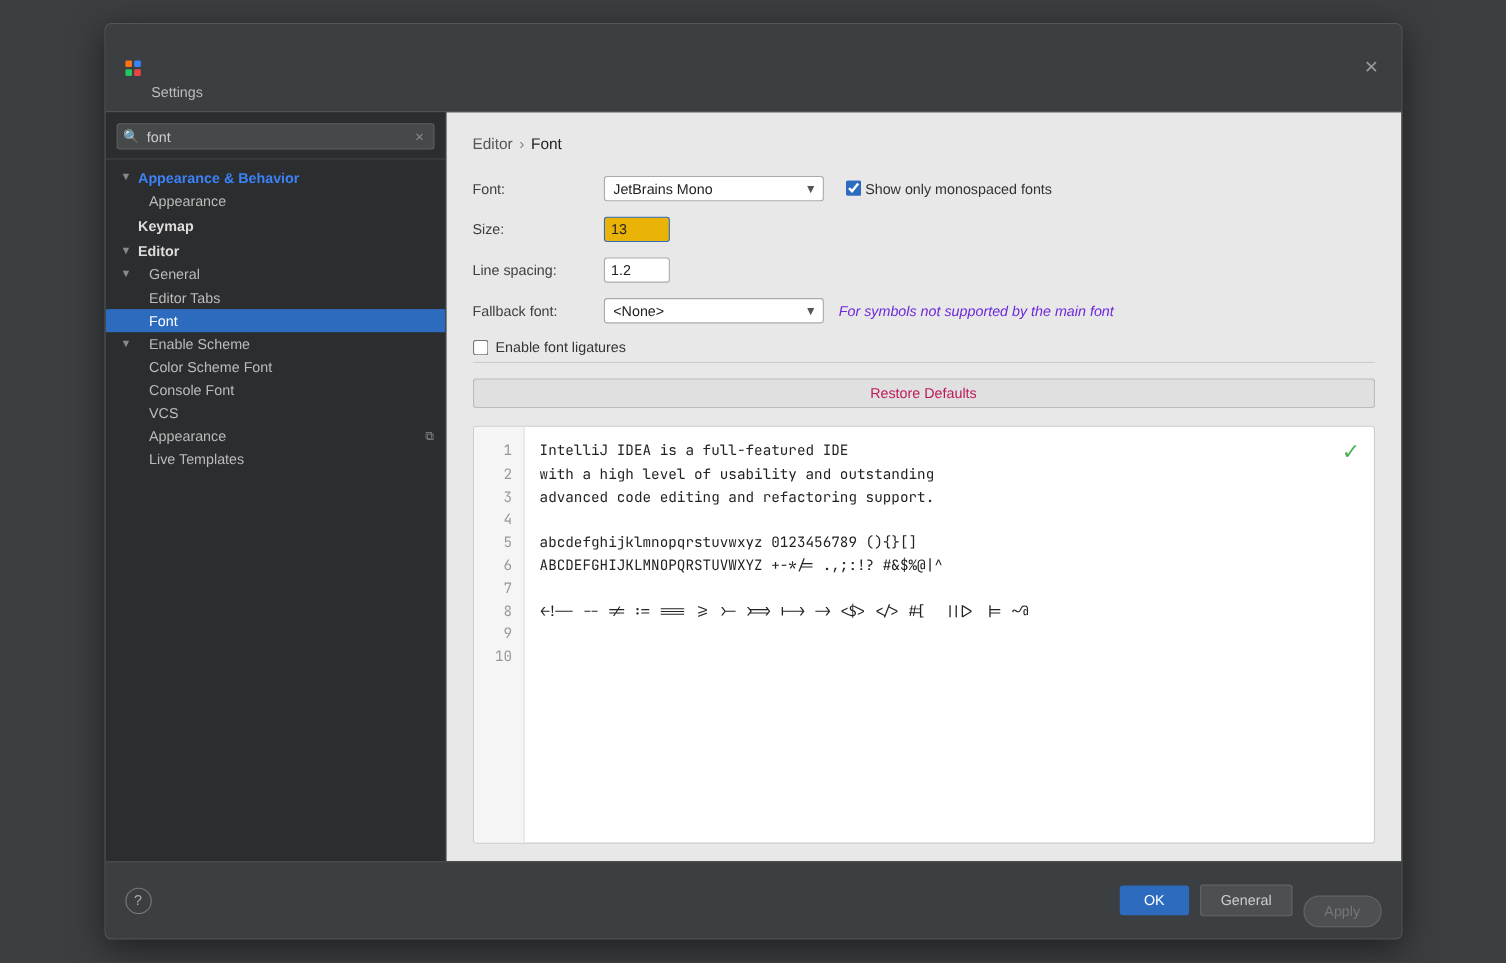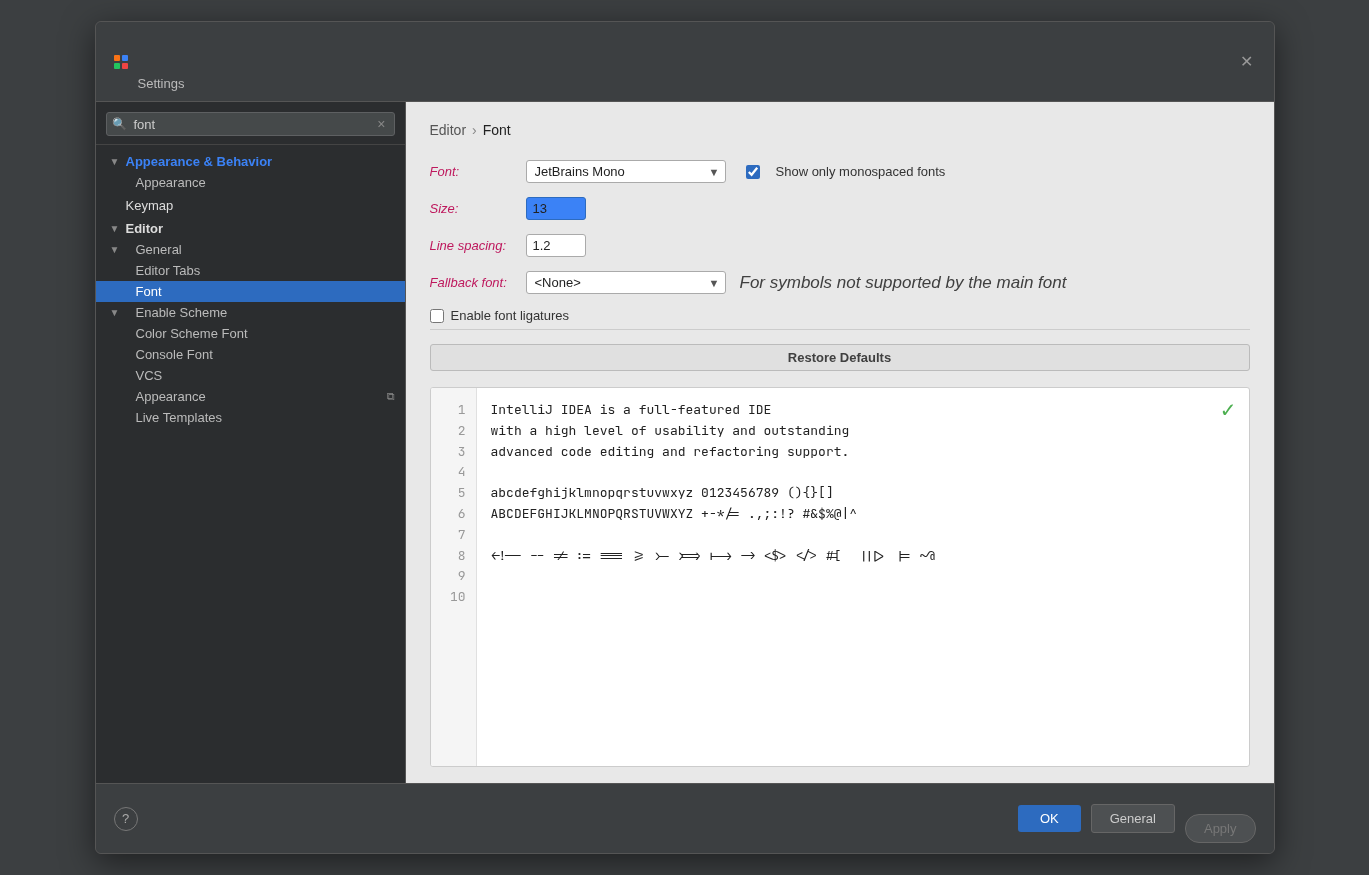--- a/index.html
+++ b/index.html
@@ -150,24 +150,23 @@
       gap: 6px;
     }
     .breadcrumb .sep { color: #888; }
     .breadcrumb .current { color: #222; }
     .form-row {
       display: flex;
       align-items: center;
       margin-bottom: 14px;
     }
     .form-label {
-      width: 96px;
-      color: #be185d;
-      font-size: 13px;
-      font-style: italic;
+      width: 119px;
+      color: #404040;
+      font-size: 13px;
     }
     .font-select-wrap {
       position: relative;
       display: inline-block;
     }
     .font-select {
       appearance: none;
       background: #fff;
       border: 1px solid #aaa;
       border-radius: 3px;
@@ -182,80 +181,78 @@
       position: absolute;
       right: 6px;
       top: 50%;
       transform: translateY(-50%);
       pointer-events: none;
       color: #555;
       font-size: 11px;
     }
     .checkbox-row {
       display: flex;
-      align-items: center;
       margin-left: 20px;
-      gap: 16px;
+      gap: 4px;
       color: #333;
       font-size: 13px;
     }
     .checkbox-input {
       width: 14px;
       height: 14px;
       accent-color: #2d6bbf;
       cursor: pointer;
     }
     .size-input {
       width: 60px;
       border: 1.5px solid #2d6bbf;
       border-radius: 3px;
       padding: 3px 6px;
       font-size: 13px;
       color: #222;
-      background: #3b82f6;
+      background: #eab308;
       outline: none;
     }
     .line-input {
       width: 60px;
       border: 1px solid #aaa;
       border-radius: 3px;
       padding: 3px 6px;
       font-size: 13px;
       color: #222;
       background: #fff;
       outline: none;
     }
     .fallback-note {
       margin-left: 14px;
-      color: #404040;
-      font-size: 17px;
+      color: #6d28d9;
+      font-size: 13px;
       font-style: italic;
     }
     .checkbox-label-row {
       display: flex;
       align-items: center;
       gap: 7px;
       color: #333;
       font-size: 13px;
     }
     .divider {
       border: none;
       border-top: 1px solid #ccc;
       margin: 6px 0 14px;
     }
     .restore-btn {
       background: #e0e0e0;
       border: 1px solid #bbb;
       border-radius: 3px;
       padding: 5px 16px;
       font-size: 13px;
-      color: #404040;
+      color: #be185d;
       cursor: pointer;
       margin-bottom: 16px;
-      font-weight: bold;
     }
     .preview-area {
       flex: 1;
       background: #fff;
       border: 1px solid #ccc;
       border-radius: 3px;
       display: flex;
       overflow: hidden;
       position: relative;
       min-height: 380px;
@@ -373,21 +370,21 @@
         <div class="nav-item group">
           <span class="arrow">▼</span>
           <span style="font-weight:bold;color:#3b82f6;">Appearance &amp; Behavior</span>
         </div>
         <div class="nav-item">
           <span class="arrow"></span>
           <span class="indent1">Appearance</span>
         </div>
         <div class="nav-item" style="padding-top:5px;padding-bottom:5px;">
           <span class="arrow"></span>
-          <span style="font-weight:normal;color:#ddd;">Keymap</span>
+          <span style="font-weight:bold;color:#ddd;">Keymap</span>
         </div>
         <div class="nav-item group">
           <span class="arrow">▼</span>
           <span style="font-weight:bold;color:#ddd;">Editor</span>
         </div>
         <div class="nav-item">
           <span class="arrow">▼</span>
           <span class="indent1">General</span>
         </div>
         <div class="nav-item">

